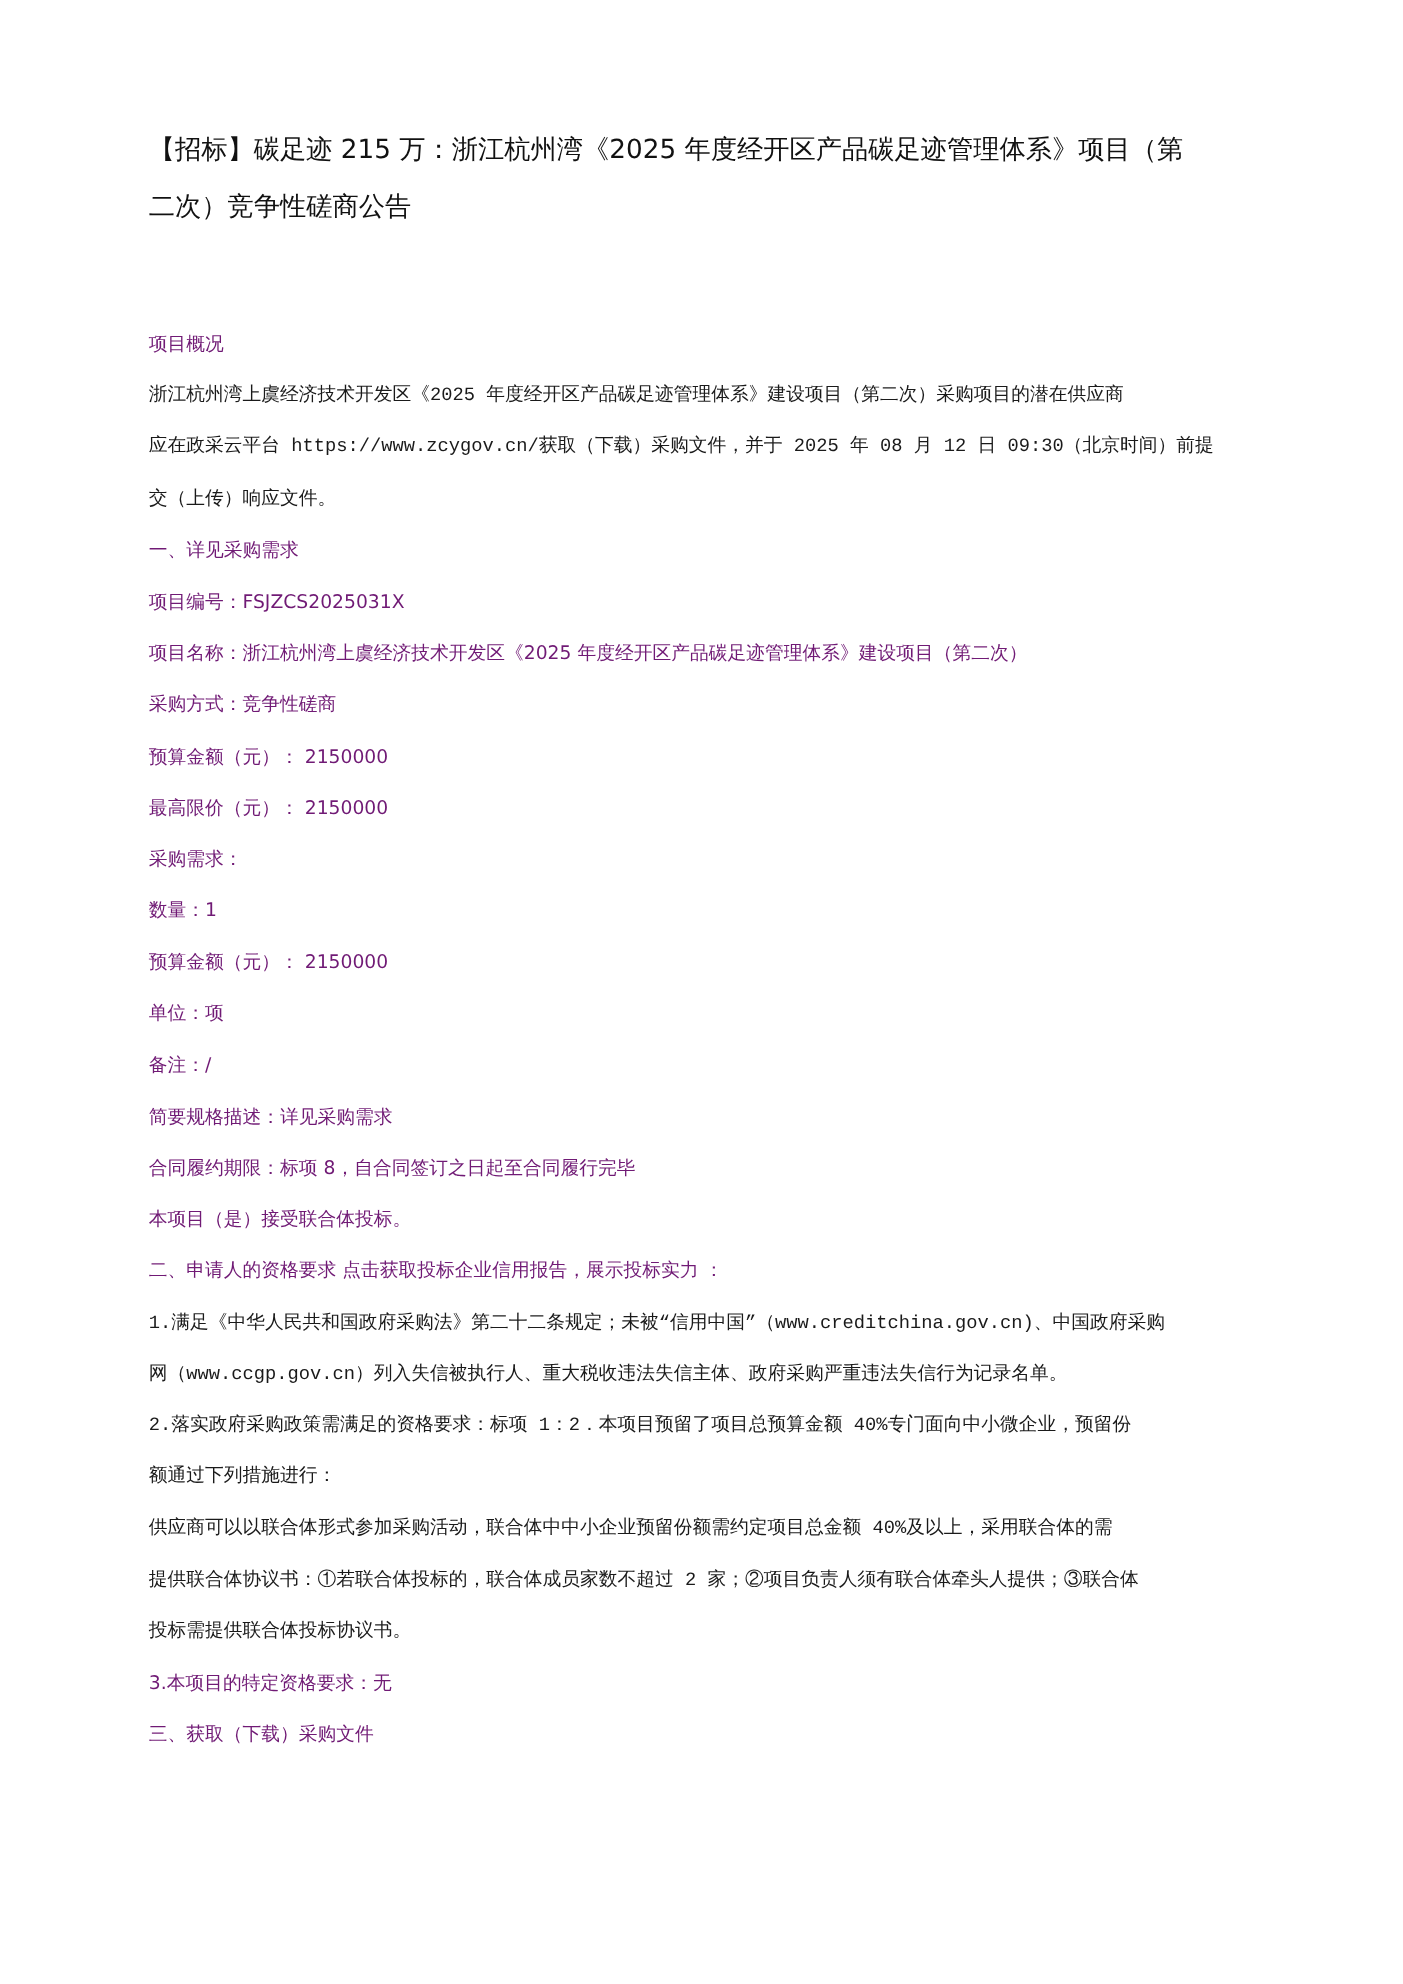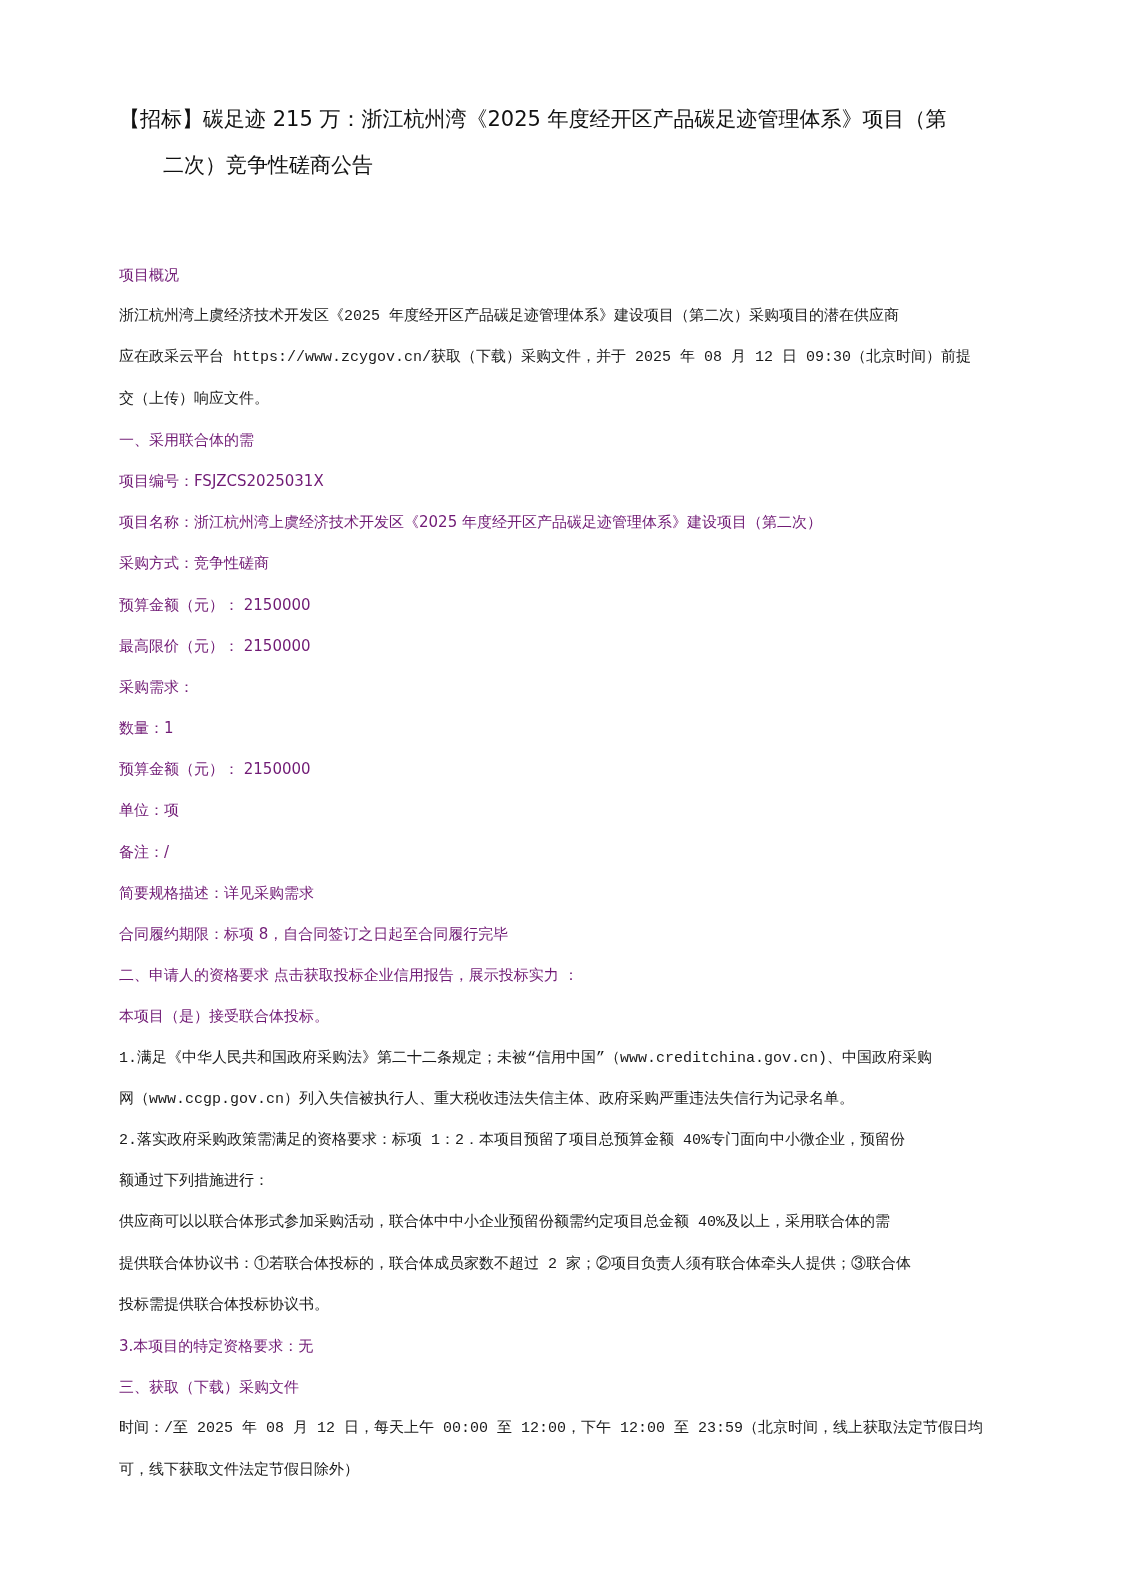--- a/index.html
+++ b/index.html
@@ -56,61 +56,57 @@
       font-family: Liberation Mono, monospace;
     }
     .para-wrap span { display: block; white-space: nowrap; }
   </style>
 </head>
 <body>
 
 <div class="page">
   <h1 class="title">
     <span style="display:block;white-space:nowrap;">【招标】碳足迹 215 万：浙江杭州湾《2025 年度经开区产品碳足迹管理体系》项目（第</span>
-    <span style="display:block;white-space:nowrap;margin-left:44px;">二次）竞争性磋商公告</span>
+    <span style="display:block;white-space:nowrap;">二次）竞争性磋商公告</span>
   </h1>
 
   <div class="body-text">
     <p class="line">项目概况</p>
     <div class="para-wrap">
       <span>浙江杭州湾上虞经济技术开发区《2025 年度经开区产品碳足迹管理体系》建设项目（第二次）采购项目的潜在供应商</span>
       <span>应在政采云平台 https://www.zcygov.cn/获取（下载）采购文件，并于 2025 年 08 月 12 日  09:30（北京时间）前提</span>
       <span>交（上传）响应文件。</span>
     </div>
 
-    <p class="line">一、采用联合体的需</p>
+    <p class="line">一、详见采购需求</p>
     <p class="line">项目编号：FSJZCS2025031X</p>
     <p class="line">项目名称：浙江杭州湾上虞经济技术开发区《2025 年度经开区产品碳足迹管理体系》建设项目（第二次）</p>
     <p class="line">采购方式：竞争性磋商</p>
     <p class="line">预算金额（元）： 2150000</p>
     <p class="line">最高限价（元）： 2150000</p>
     <p class="line">采购需求：</p>
     <p class="line">数量：1</p>
     <p class="line">预算金额（元）： 2150000</p>
     <p class="line">单位：项</p>
     <p class="line">备注：/</p>
     <p class="line">简要规格描述：详见采购需求</p>
     <p class="line">合同履约期限：标项  8，自合同签订之日起至合同履行完毕</p>
+    <p class="line">本项目（是）接受联合体投标。</p>
+
     <p class="line">二、申请人的资格要求  点击获取投标企业信用报告，展示投标实力  ：</p>
-
-    <p class="line">本项目（是）接受联合体投标。</p>
     <div class="para-wrap">
       <span>1.满足《中华人民共和国政府采购法》第二十二条规定；未被“信用中国”（www.creditchina.gov.cn)、中国政府采购</span>
       <span>网（www.ccgp.gov.cn）列入失信被执行人、重大税收违法失信主体、政府采购严重违法失信行为记录名单。</span>
     </div>
     <div class="para-wrap">
       <span>2.落实政府采购政策需满足的资格要求：标项 1：2．本项目预留了项目总预算金额 40%专门面向中小微企业，预留份</span>
       <span>额通过下列措施进行：</span>
     </div>
     <div class="para-wrap">
       <span>供应商可以以联合体形式参加采购活动，联合体中中小企业预留份额需约定项目总金额 40%及以上，采用联合体的需</span>
       <span>提供联合体协议书：①若联合体投标的，联合体成员家数不超过 2 家；②项目负责人须有联合体牵头人提供；③联合体</span>
       <span>投标需提供联合体投标协议书。</span>
     </div>
     <p class="line">3.本项目的特定资格要求：无</p>
 
     <p class="line">三、获取（下载）采购文件</p>
-    <div class="para-wrap">
-      <span>时间：/至 2025 年 08 月 12 日，每天上午 00:00 至 12:00，下午 12:00 至 23:59（北京时间，线上获取法定节假日均</span>
-      <span>可，线下获取文件法定节假日除外）</span>
-    </div>
   </div>
 </div>
 
 </body></html>

